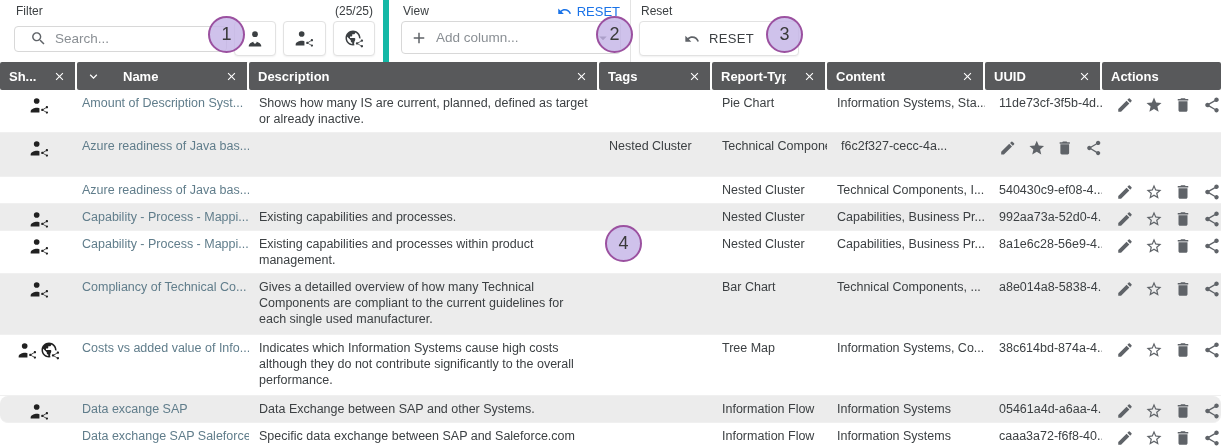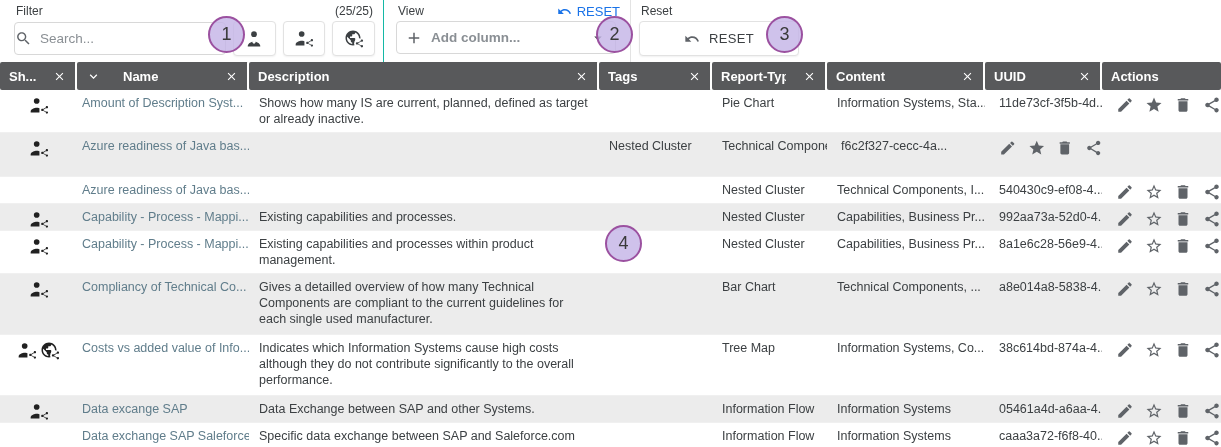--- a/index.html
+++ b/index.html
@@ -7,44 +7,44 @@
   body {
     font-family: "Liberation Sans", "DejaVu Sans", sans-serif;
     background: #ffffff; color: #3c4043; position: relative;
   }
   svg { display: block; width: 100%; height: 100%; fill: currentColor; }
 
   
   .topbar { display: flex; height: 62px; background: #fff; align-items: stretch; }
   .section { padding: 3px 8px 0 8px; }
   .sec-filter { width: 383px; padding-left: 14px; }
-  .sec-view { width: 247px; border-left: 1px solid #14b8a6; padding-left: 12px; }
+  .sec-view { width: 247px; border-left: 6px solid #14b8a6; padding-left: 12px; }
   .sec-reset { width: 180px; border-left: 1px solid #e3e3e3; }
   .sec-label { display: flex; justify-content: space-between; align-items: center;
                font-size: 12px; color: #3c4043; height: 16px; padding: 0 2px; }
   .sec-row { display: flex; gap: 7px; align-items: center; margin-top: 2px; }
 
-  .searchbox { width: 224px; height: 33px; border: 1px solid #d8d8d8; border-radius: 4px;
-               display: flex; align-items: center; padding: 0 0; background: #fff; }
+  .searchbox { width: 224px; height: 26px; border: 1px solid #d8d8d8; border-radius: 4px;
+               display: flex; align-items: center; padding: 0 15px; background: #fff; }
   .searchbox .sicon { width: 17px; height: 17px; color: #5f6368; flex: 0 0 auto; }
   .searchbox input { border: none; outline: none; width: 100%; font-size: 13.5px;
                      margin-left: 8px; color: #3c4043; font-family: inherit; background: transparent; }
   .searchbox input::placeholder { color: #8a8f94; }
 
   .iconbtn { width: 45px; height: 35px; background: #fff; border: 1px solid #e2e2e2;
              border-radius: 4px; display: flex; align-items: center; justify-content: center;
              box-shadow: 0 1px 2px rgba(0,0,0,0.06); cursor: pointer; color: #3c4043; }
   .iconbtn .bicon { width: 20px; height: 20px; }
 
   .bluereset { display: flex; align-items: center; gap: 5px; color: #1a73e8;
                font-size: 13px; font-weight: 500; cursor: pointer; }
   .bluereset .uicon { width: 15px; height: 15px; }
 
   .dropdown { width: 220px; height: 33px; border: 1px solid #d8d8d8; border-radius: 4px;
-              display: flex; align-items: center; padding: 0 8px; background: #fff; cursor: pointer; font-weight: bold; }
+              display: flex; align-items: center; padding: 0 8px; background: #fff; cursor: pointer; }
   .dropdown .picon { width: 18px; height: 18px; color: #5f6368; }
   .dropdown .ph { color: #8a8f94; font-size: 13.5px; margin-left: 8px; flex: 1 1 auto; }
   .dropdown .caret { width: 18px; height: 18px; color: #3c4043; }
 
   .resetbtn { width: 160px; height: 35px; background: #fff; border: 1px solid #e2e2e2;
               border-radius: 4px; display: flex; align-items: center; justify-content: center;
               gap: 9px; box-shadow: 0 1px 2px rgba(0,0,0,0.06); cursor: pointer;
               font-size: 13px; font-weight: 500; color: #3c4043; letter-spacing: .3px;
               margin-top: 2px; font-family: inherit; }
   .resetbtn .uicon { width: 16px; height: 16px; color: #5f6368; }
@@ -531,21 +531,21 @@
             <path d="M6 19c0 1.1.9 2 2 2h8c1.1 0 2-.9 2-2V7H6v12zM19 4h-3.5l-1-1h-5l-1 1H5v2h14V4z"></path>
           </svg>
         </span>
         <span class="aicon">
           <svg viewBox="0 0 24 24">
             <path d="M18 16.08c-.76 0-1.44.3-1.96.77L8.91 12.7c.05-.23.09-.46.09-.7s-.04-.47-.09-.7l7.05-4.11c.54.5 1.25.81 2.04.81 1.66 0 3-1.34 3-3s-1.34-3-3-3-3 1.34-3 3c0 .24.04.47.09.7L8.04 9.81C7.5 9.31 6.79 9 6 9c-1.66 0-3 1.34-3 3s1.34 3 3 3c.79 0 1.5-.31 2.04-.81l7.12 4.16c-.05.21-.08.43-.08.65 0 1.61 1.31 2.92 2.92 2.92 1.61 0 2.92-1.31 2.92-2.92s-1.31-2.92-2.92-2.92z"></path>
           </svg>
         </span>
       </div>
     </div>
-    <div class="trow grid-cols alt" style="min-height: 27px;">
+    <div class="trow grid-cols alt" style="min-height: 27px; border-radius: 8px;">
       <div class="td shared">
         <span class="ricon">
           <svg viewBox="0 0 24 24">
             <circle cx="9.2" cy="6" r="3.4"></circle>
             <path d="M2 19.8v-1.3c0-2.9 4.8-4.4 7.2-4.4 1 0 2.1.2 3.1.5l.2.1v5.1H2z"></path>
             <g transform="translate(13.2 11.2) scale(0.46)">
               <path d="M18 16.08c-.76 0-1.44.3-1.96.77L8.91 12.7c.05-.23.09-.46.09-.7s-.04-.47-.09-.7l7.05-4.11c.54.5 1.25.81 2.04.81 1.66 0 3-1.34 3-3s-1.34-3-3-3-3 1.34-3 3c0 .24.04.47.09.7L8.04 9.81C7.5 9.31 6.79 9 6 9c-1.66 0-3 1.34-3 3s1.34 3 3 3c.79 0 1.5-.31 2.04-.81l7.12 4.16c-.05.21-.08.43-.08.65 0 1.61 1.31 2.92 2.92 2.92 1.61 0 2.92-1.31 2.92-2.92s-1.31-2.92-2.92-2.92z"></path>
             </g>
           </svg>
         </span>

